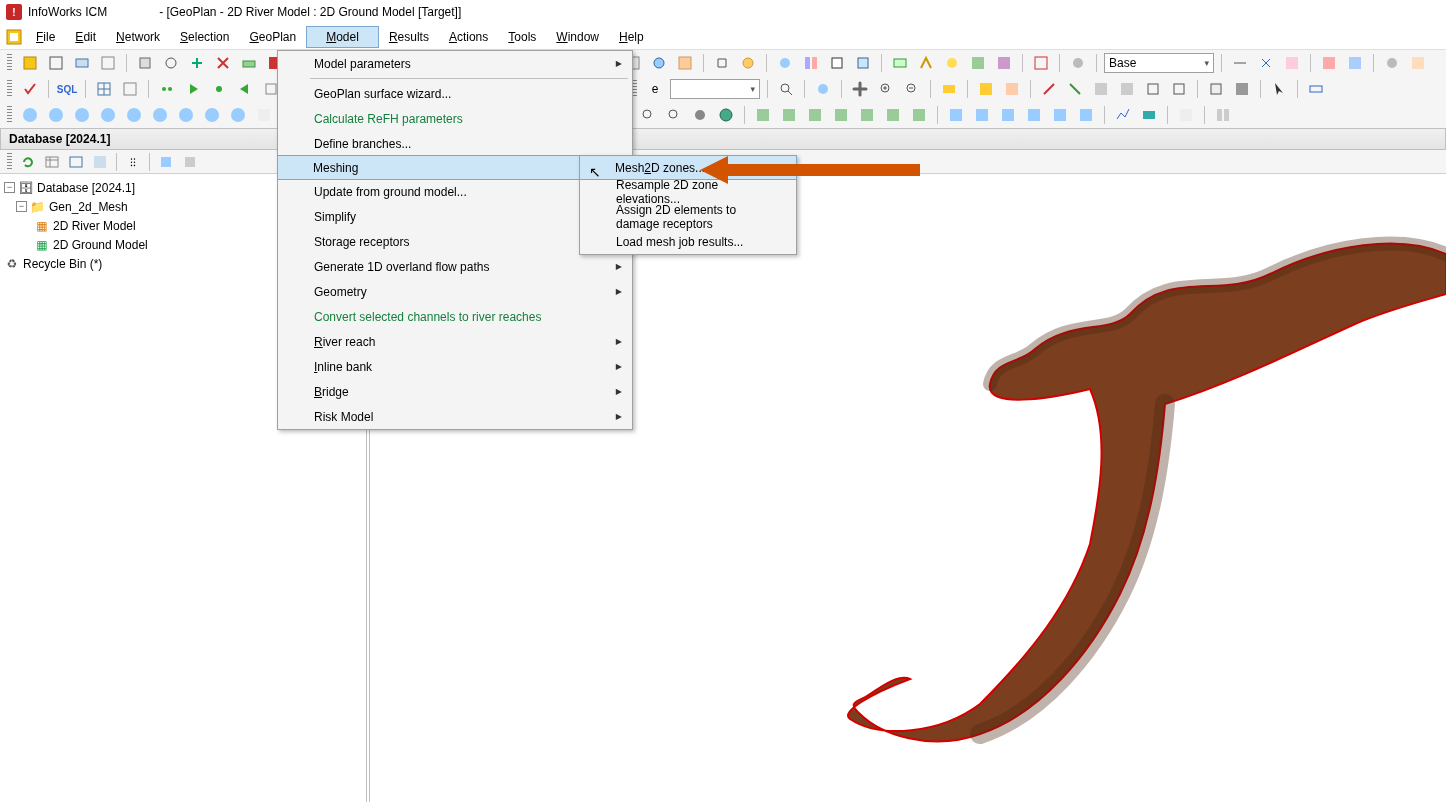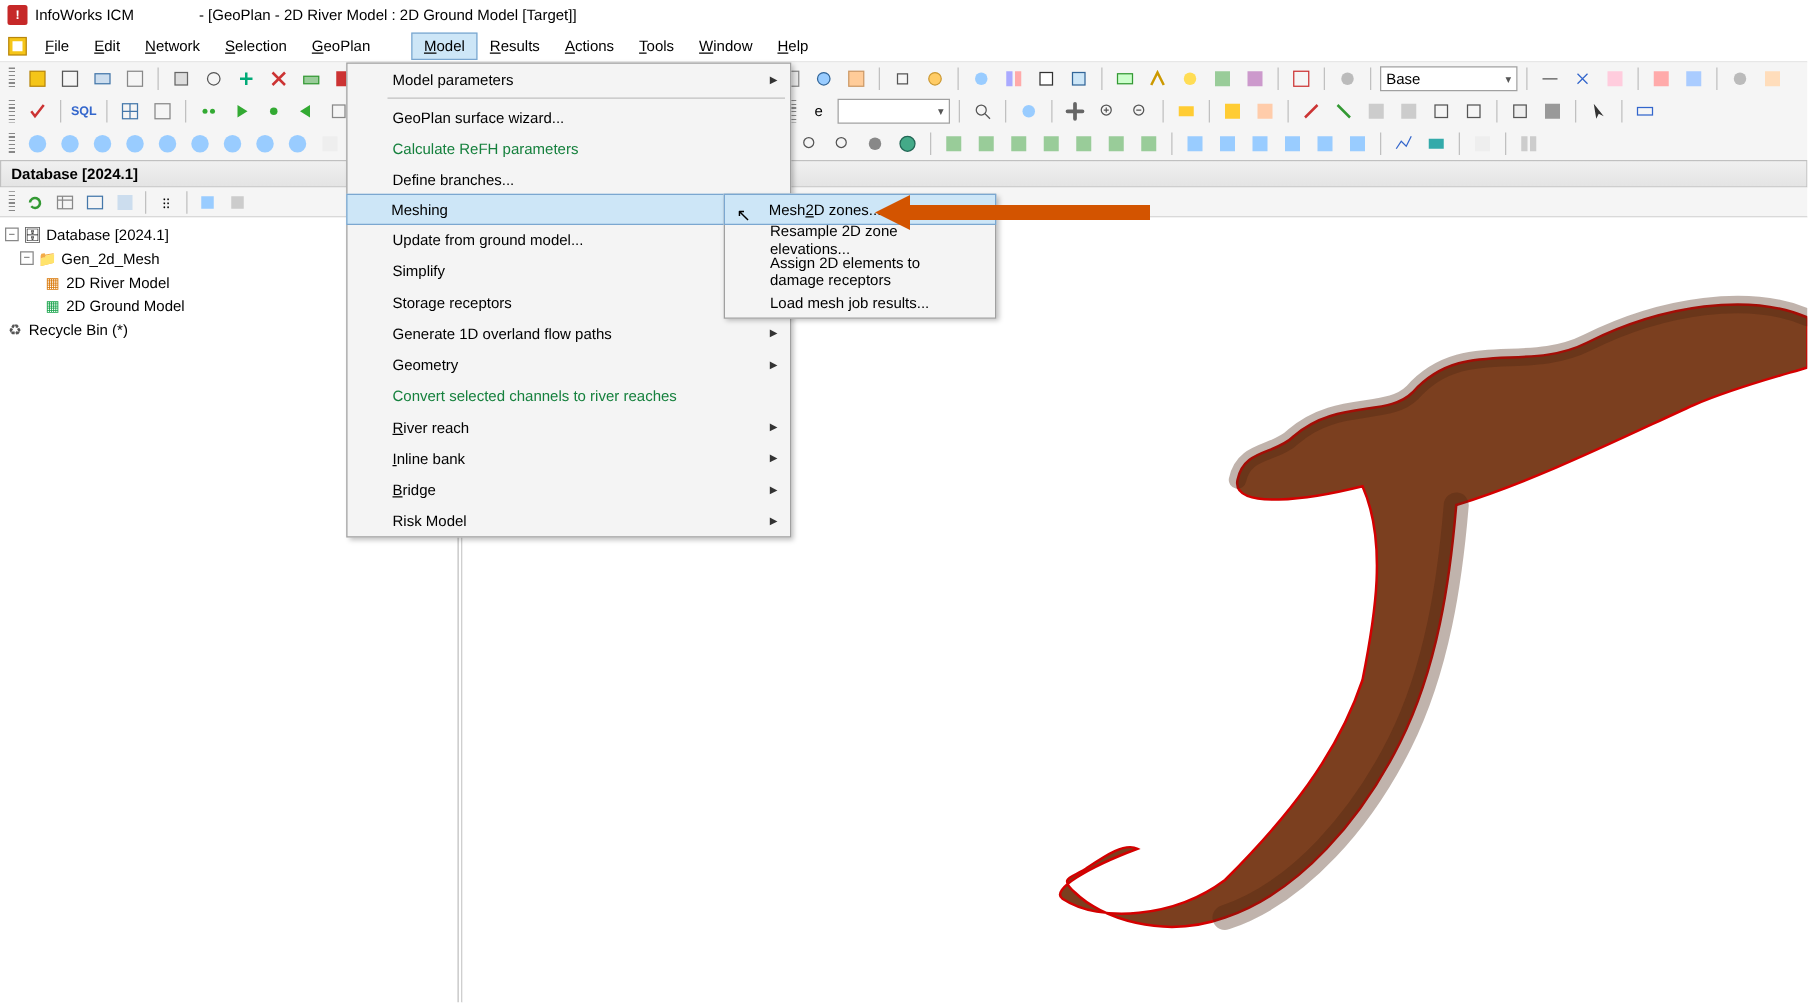--- a/index.html
+++ b/index.html
@@ -5,21 +5,21 @@
 * { margin:0; padding:0; box-sizing:border-box; font-family:"Segoe UI",Tahoma,sans-serif; font-size:12px; }
 body { background:#fff; width:1446px; height:802px; overflow:hidden; position:relative; }
 
 .titlebar { height:24px; background:#fff; display:flex; align-items:center; padding:0 6px; gap:6px; }
 .app-icon { width:16px; height:16px; background:#c62828; border-radius:2px; display:flex; align-items:center; justify-content:center; color:#fff; font-weight:bold; font-size:10px; }
 .title-text { color:#000; }
 
 .menubar { height:26px; background:#fff; display:flex; align-items:center; padding:0 4px; border-bottom:1px solid #e0e0e0; }
 .menu-icon { width:16px; height:16px; margin:0 4px 0 2px; display:inline-block; }
 .menu-item { padding:4px 10px; cursor:pointer; }
-.menu-item.active { background:#cde6f7; border:1px solid #7ba7d0; padding:3px 9px;margin-left:23px; }
+.menu-item.active { background:#cde6f7; border:1px solid #7ba7d0; padding:3px 19px; }
 .menu-item u { text-decoration:underline; }
 
 .toolbar-area { background:#f5f5f5; }
 .toolbar-row { height:26px; display:flex; align-items:center; padding:0 4px; gap:4px; position:relative; }
 .tb-btn { width:22px; height:22px; display:flex; align-items:center; justify-content:center; border:1px solid transparent; border-radius:2px; cursor:pointer; }
 .tb-sep { width:1px; height:18px; background:#c0c0c0; margin:0 3px; }
 .tb-grip { width:5px; height:18px; background:repeating-linear-gradient(to bottom,#888 0,#888 1px,transparent 1px,transparent 3px); margin:0 3px; }
 .tb-combo { height:20px; border:1px solid #a0a0a0; background:#fff; padding:0 18px 0 4px; min-width:110px; display:flex; align-items:center; position:relative; }
 .tb-combo::after { content:"▾"; position:absolute; right:4px; font-size:9px; color:#555; }
 

